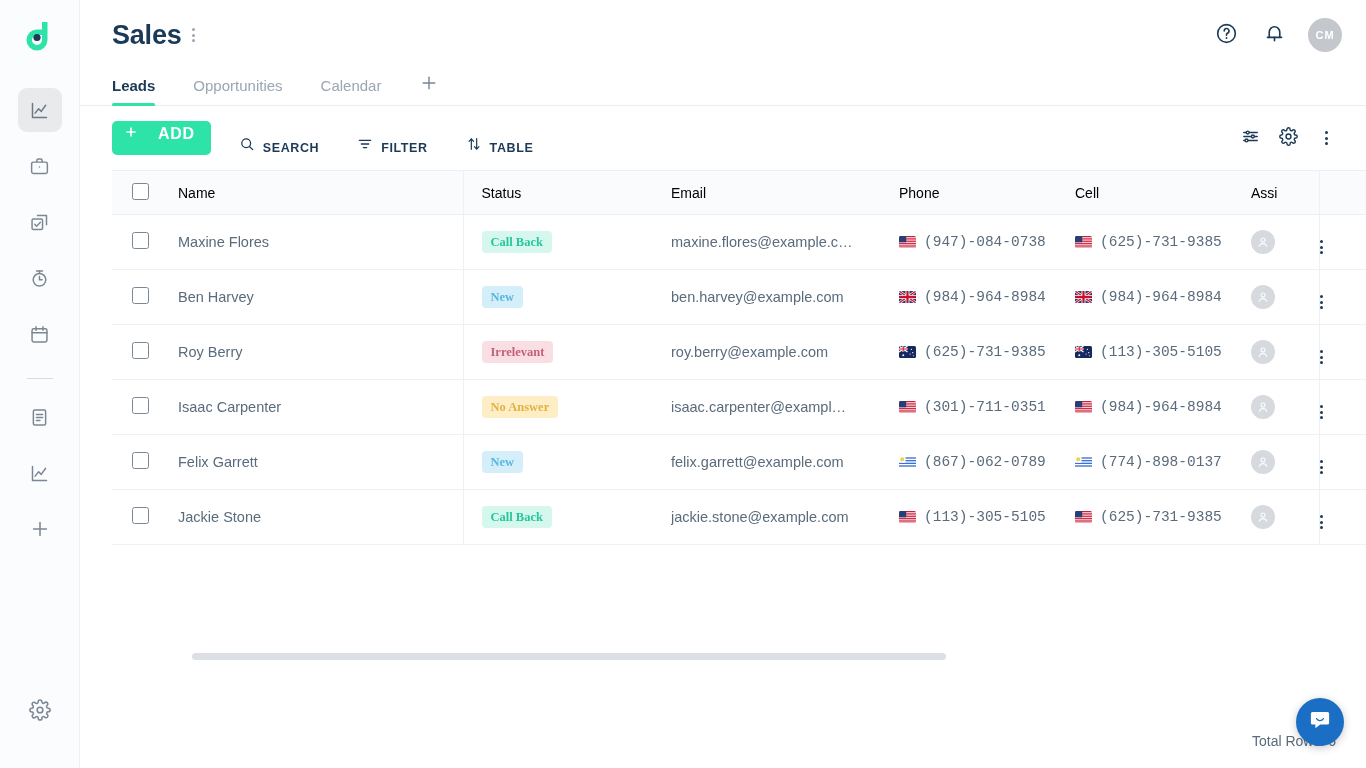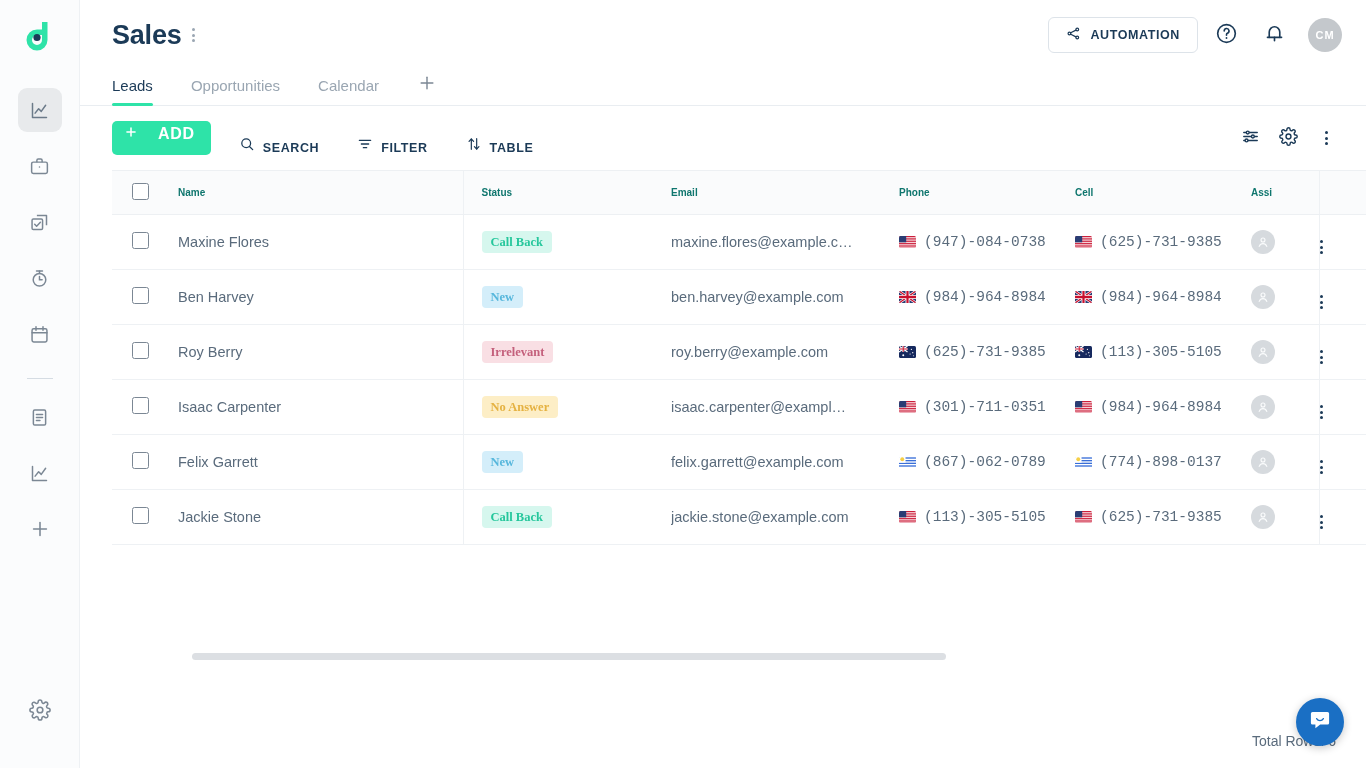--- a/index.html
+++ b/index.html
@@ -73,21 +73,21 @@
   .tabs {
     display: flex; align-items: flex-end; gap: 0;
     padding: 0 32px; flex: 0 0 36px;
     border-bottom: 1px solid #e9edf1;
     position: relative;
   }
   .tab {
     font-size: 15px; color: #9aa6b2; padding: 0 0 11px 0;
     margin-right: 38px; cursor: pointer; position: relative;
   }
-  .tab.active { color: #1b3a57; font-weight: normal; }
+  .tab.active { color: #1b3a57; font-weight: bold; }
   .tab.active::after {
     content: ""; position: absolute; left: 0; right: 0; bottom: -1px;
     height: 3px; background: #2ee3a8; border-radius: 2px;
   }
   .tab-add { padding-bottom: 8px; cursor: pointer; color: #7b8794; }
 
   
   .toolbar {
     display: flex; align-items: center;
     padding: 0 24px 0 32px; flex: 0 0 64px;
@@ -118,21 +118,21 @@
     width: 32px; height: 32px; margin-left: 6px;
     display: flex; align-items: center; justify-content: center; cursor: pointer;
   }
 
   
   .table-area { flex: 1; position: relative; overflow: hidden; min-height: 0; padding-left: 32px; }
   .tbl { width: 1254px; border-collapse: collapse; table-layout: fixed; }
   .tbl th, .tbl td { text-align: left; vertical-align: middle; }
   .tbl thead th {
     height: 44px; background: #fafbfc;
-    font-size: 10px; font-weight: bold; color: #0f766e;
+    font-size: 14px; font-weight: normal; color: #000000;
     border-top: 1px solid #edf0f3; border-bottom: 1px solid #edf0f3;
   }
   .tbl tbody td {
     height: 55px; border-bottom: 1px solid #eef1f4;
     font-size: 14.5px; color: #5a6b7c;
   }
   .col-chk  { width: 66px;  padding-left: 20px; }
   .col-name { width: 285px; }
   .col-stat { width: 208px; padding-left: 18px; }
   .col-mail { width: 228px; }
@@ -309,32 +309,20 @@
     <div class="title-dots">
       <span class="dots-v light">
           <i></i>
           <i></i>
           <i></i>
         </span>
     </div>
 
     <div class="header-spacer"></div>
 
-    <div class="automation-btn">
-      <span>
-        <svg width="15" height="15" viewBox="0 0 24 24" fill="none" stroke="#1b3a57" stroke-width="1.9" stroke-linecap="round">
-          <circle cx="18" cy="5.5" r="2.2"></circle>
-            <circle cx="18" cy="18.5" r="2.2"></circle>
-            <circle cx="5.5" cy="12" r="2.2"></circle>
-          <path d="M7.6 10.9 L15.9 6.6"></path>
-            <path d="M7.6 13.1 L15.9 17.4"></path>
-        </svg>
-      </span>
-      <span>AUTOMATION</span>
-    </div>
 
     <div class="hdr-icon">
       <span>
         <svg width="23" height="23" viewBox="0 0 24 24" fill="none" stroke="#1b3a57" stroke-width="1.7" stroke-linecap="round">
           <circle cx="12" cy="12" r="9.2"></circle>
           <path d="M9.6 9.3a2.5 2.5 0 1 1 3.3 2.4c-.6.3-.9.8-.9 1.5v.5"></path>
           <circle cx="12" cy="16.7" r="0.95" fill="#1b3a57" stroke="none"></circle>
         </svg>
       </span>
     </div>

